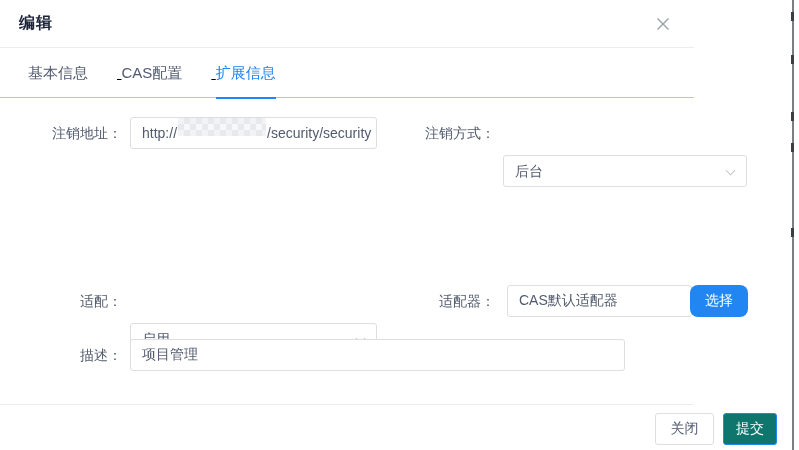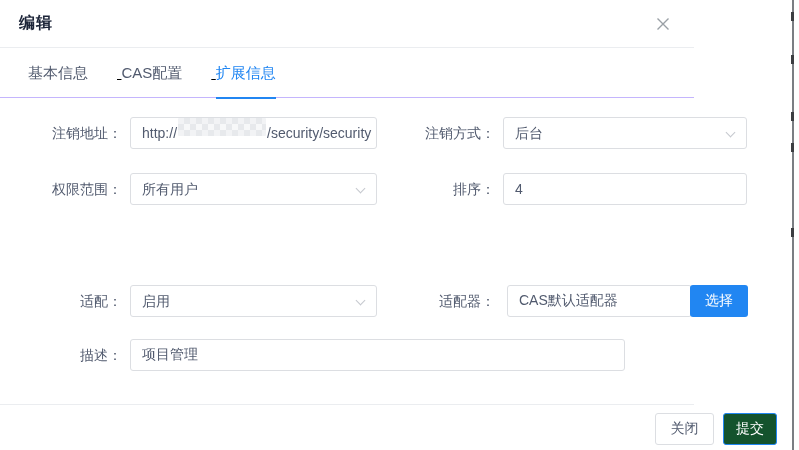--- a/index.html
+++ b/index.html
@@ -28,42 +28,42 @@
   .r1 { top:117px; } .r2 { top:173px; } .r3 { top:229px; } .r4 { top:285px; } .r5 { top:339px; }
   .lbl { position:absolute; top:0; height:32px; line-height:32px; font-size:14px;
          color:#515a6e; text-align:right; white-space:nowrap; }
   .lbl.lcol { left:0; width:122px; }
   .lbl.rcol { left:373px; width:122px; }
   .ctrl { position:absolute; top:0; height:32px; border:1px solid #dcdee2; border-radius:3px;
           background:#fff; font-size:14px; color:#515a6e; line-height:30px; padding:0 11px;
           white-space:nowrap; overflow:hidden; font-family:"Liberation Sans","DejaVu Sans",sans-serif; }
   .lctrl { left:130px; width:247px; }
   .rctrl { left:503px; width:244px; }
-  .sel { cursor:pointer; padding-right:26px; }
+  .sel { cursor:pointer; padding-right:26px;margin-top:38px; }
   .chev { position:absolute; right:12px; top:11px; width:7px; height:7px;
           border-right:1px solid #c5c8ce; border-bottom:1px solid #c5c8ce;
           transform:rotate(45deg); }
   .adapter-input { left:507px; width:185px; }
   .select-btn { position:absolute; left:690px; top:0; width:58px; height:32px;
-                background:#2186f2; color:#fff; font-size:14px; border:none; border-radius:3px;
+                background:#2186f2; color:#fff; font-size:14px; border:none; border-radius:8px;
                 cursor:pointer; font-family:inherit; }
   .desc-input { left:130px; width:495px; }
 
   
   .fake-input span { display:inline-block; vertical-align:top; }
   .blur { display:inline-block; vertical-align:middle; width:88px; height:18px; margin:0 1px 3px 1px;
           background:conic-gradient(#e7e9ec 25%, #f7f8f9 0 50%, #e7e9ec 0 75%, #f2f3f5 0);
           background-size:12px 12px; filter:blur(.6px); border-radius:1px; }
 
   
   .footer-divider { position:absolute; left:0; top:404px; width:100%; height:1px; background:#ebedf0; }
   .btn { position:absolute; top:413px; height:32px; border-radius:3px; font-size:14px;
          cursor:pointer; font-family:inherit; }
   .btn-default { left:655px; width:59px; background:#fff; border:1px solid #dcdee2; color:#515a6e; }
-  .btn-primary { left:723px; width:54px; background:#14532d; border:1px solid #2186f2; color:#fff; }
+  .btn-primary { left:723px; width:54px; background:#0f766e; border:1px solid #2186f2; color:#fff; }
 
   
   .window-edge { position:absolute; left:792px; top:0; width:2px; height:450px; background:#7b7e83; }
   .edge-tick { position:absolute; left:791px; width:3px; height:9px; background:#3c3e42; }
 </style>
 </head>
 <body>
 
 <div class="modal">
 
@@ -85,29 +85,20 @@
   <div class="row r1">
     <span class="lbl lcol">注销地址：</span>
     <div class="ctrl lctrl fake-input"><span>http://</span><span class="blur"></span><span>/security/security</span></div>
     <span class="lbl rcol">注销方式：</span>
     <div class="ctrl rctrl sel">
       <span>后台</span>
       <i class="chev"></i>
     </div>
   </div>
 
-  <div class="row r2">
-    <span class="lbl lcol">权限范围：</span>
-    <div class="ctrl lctrl sel">
-      <span>所有用户</span>
-      <i class="chev"></i>
-    </div>
-    <span class="lbl rcol">排序：</span>
-    <input class="ctrl rctrl" value="4" style="">
-  </div>
 
 
   <div class="row r4">
     <span class="lbl lcol">适配：</span>
     <div class="ctrl lctrl sel">
       <span>启用</span>
       <i class="chev"></i>
     </div>
     <span class="lbl rcol">适配器：</span>
     <input class="ctrl adapter-input" value="CAS默认适配器" style="">

